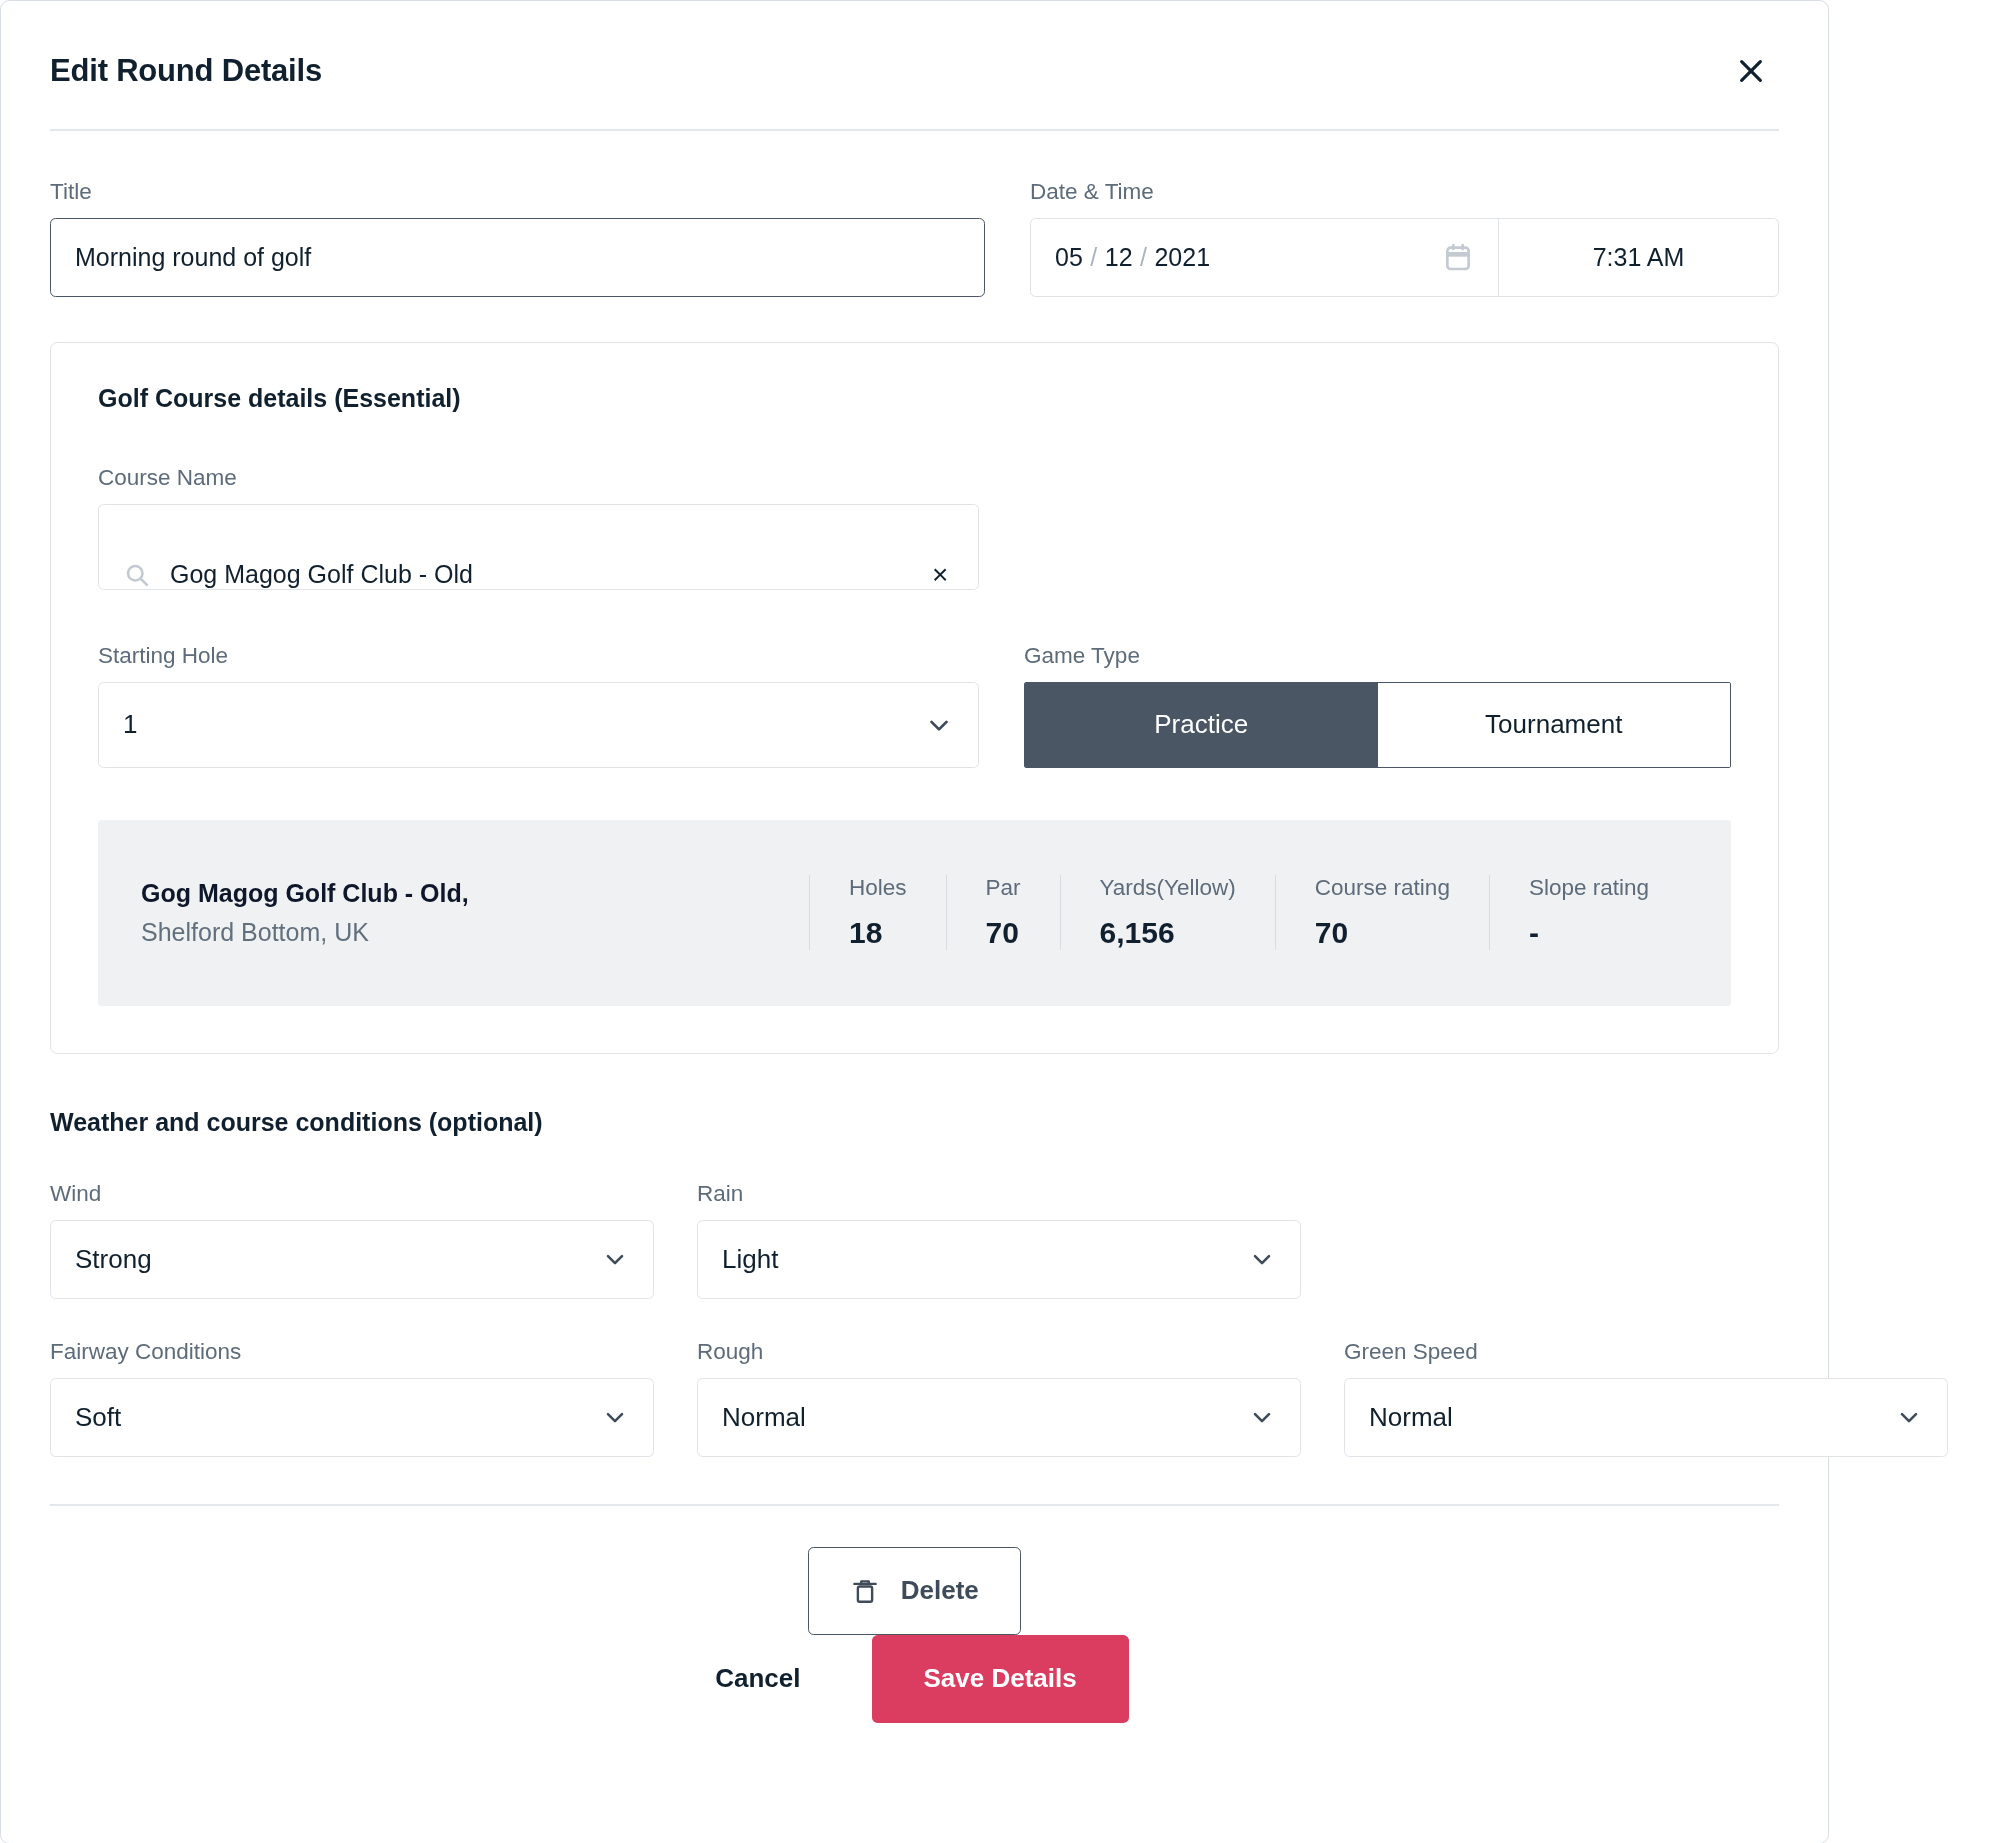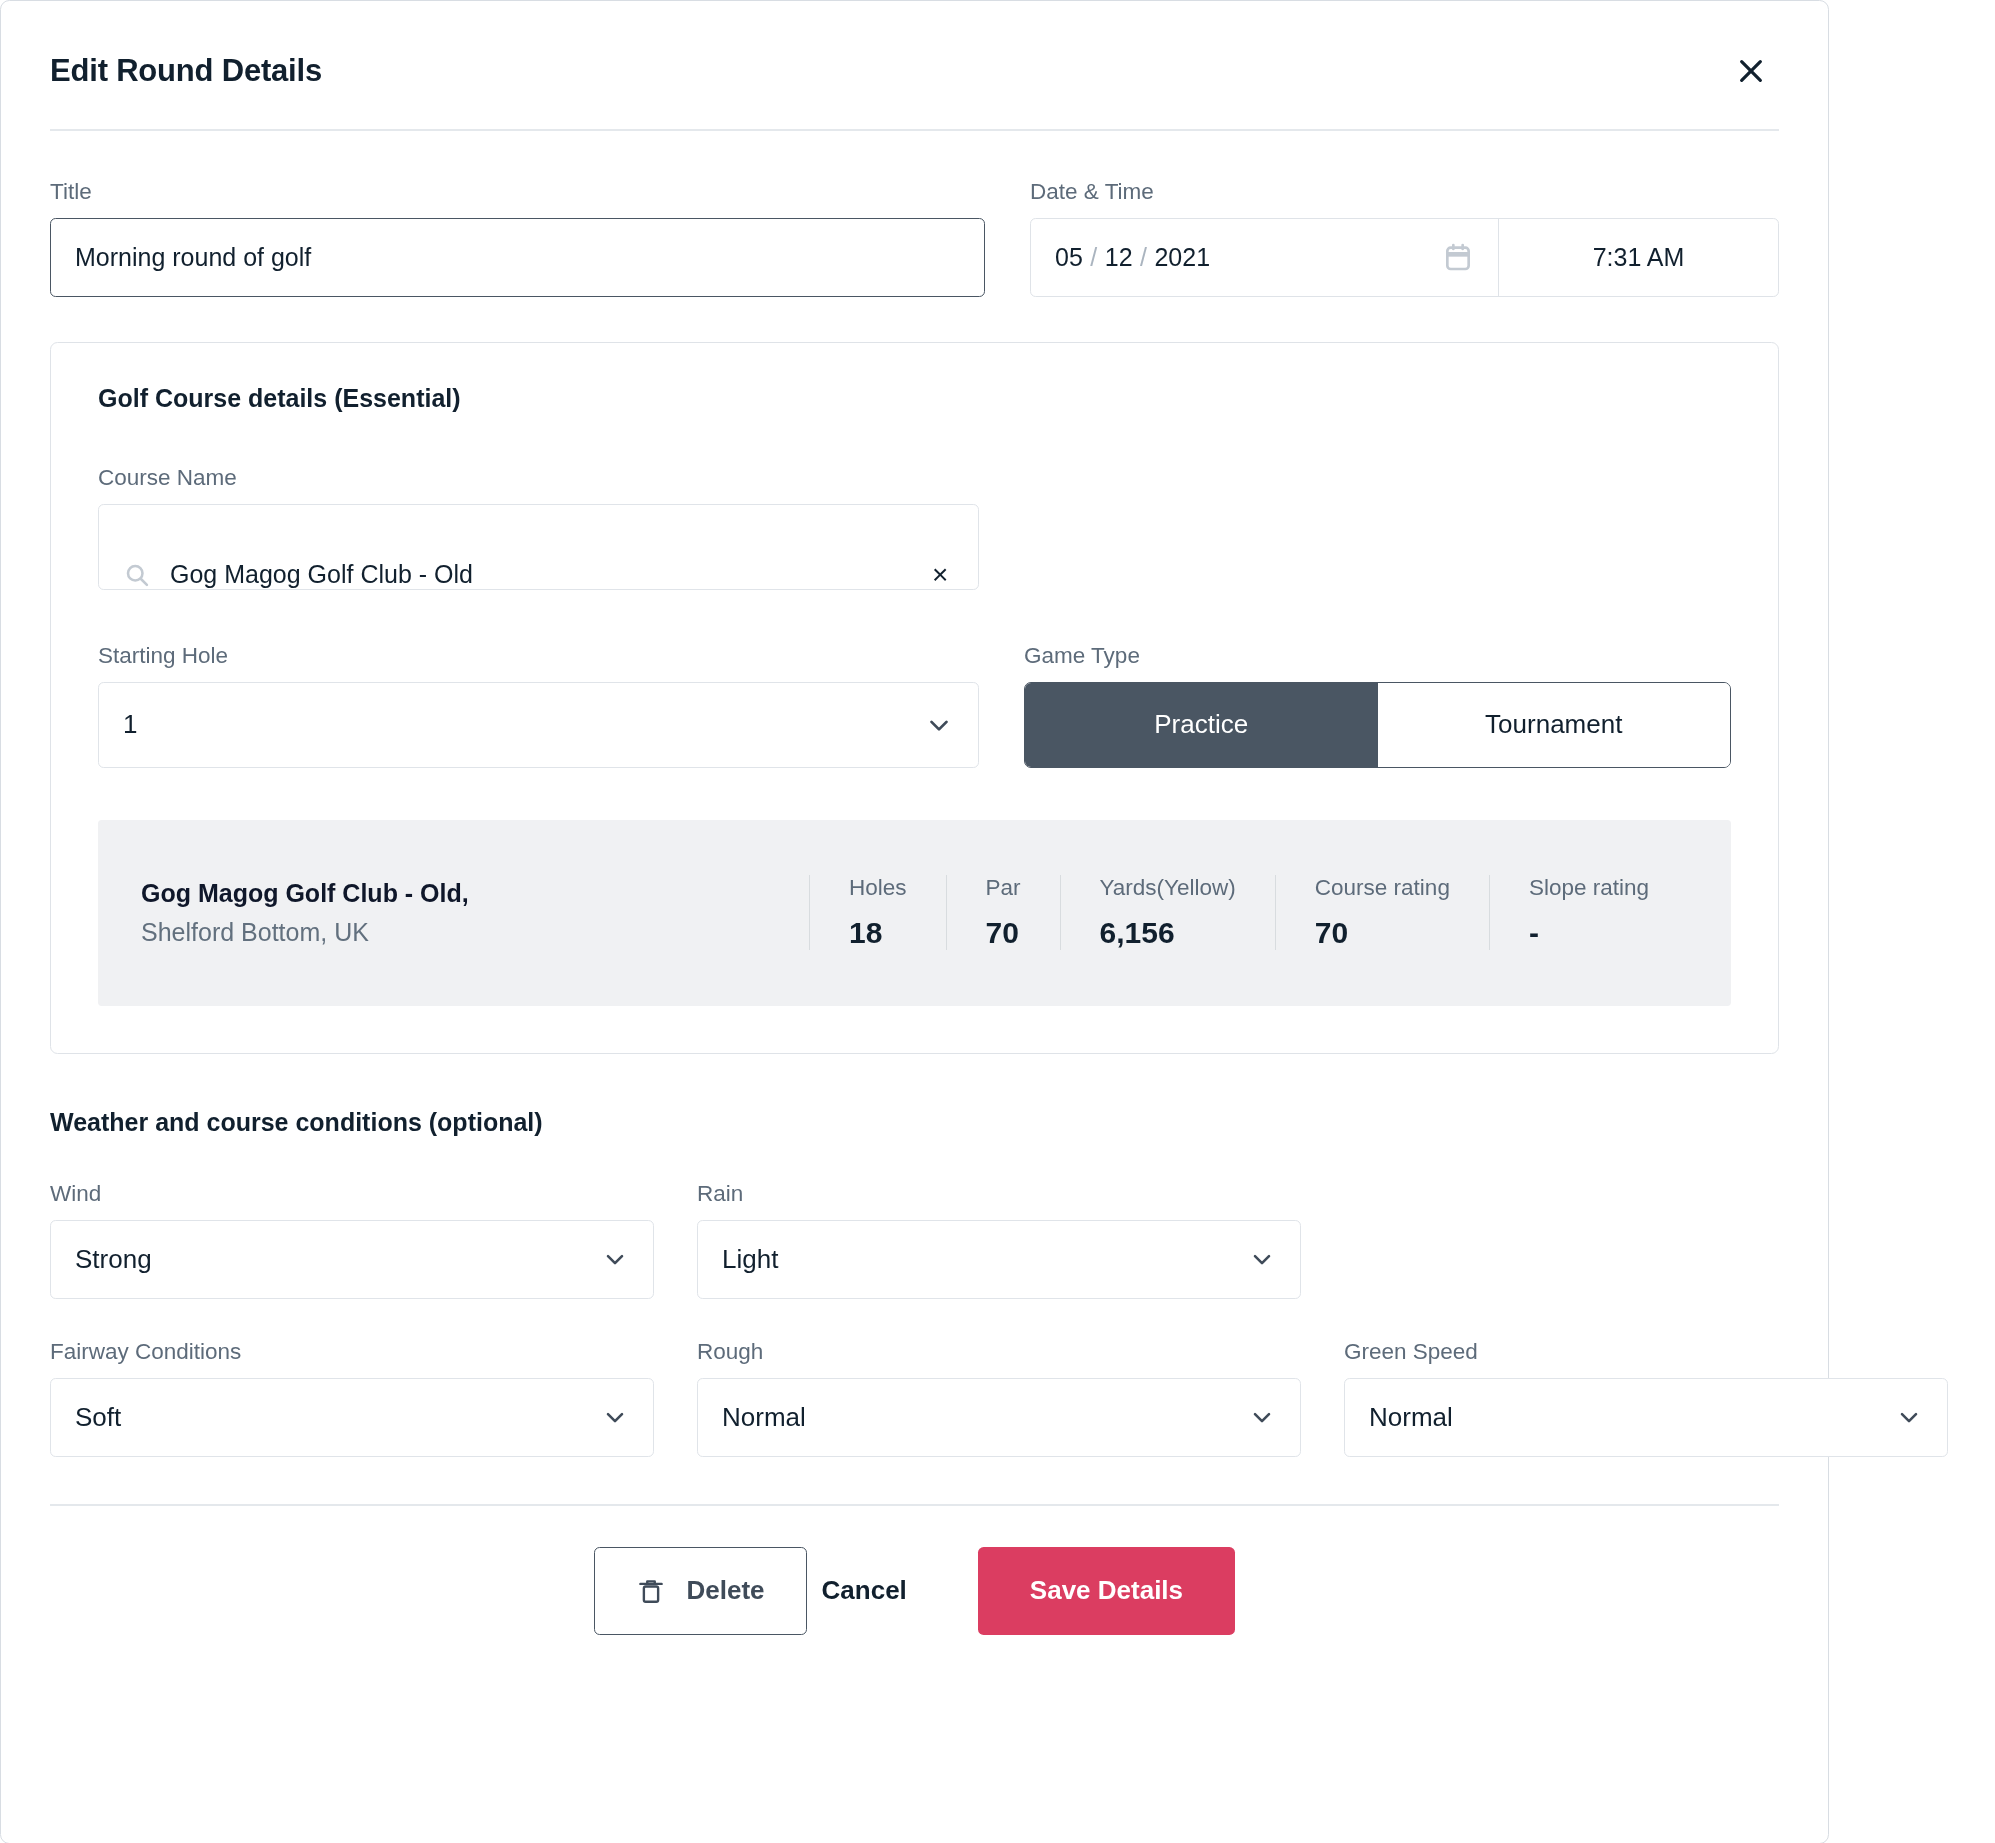--- a/index.html
+++ b/index.html
@@ -171,21 +171,21 @@
     cursor: pointer;
   }
 
   .panel-row.second { margin-top: 52px; }
 
   
   .segmented {
     display: flex;
     height: 86px;
     border: 1.9px solid #4a5663;
-    border-radius: 7px;
+    border-radius: 2px;
     overflow: hidden;
   }
   .seg {
     flex: 1;
     display: flex;
     align-items: center;
     justify-content: center;
     font-size: 26px;
     cursor: pointer;
     background: #fff;
@@ -269,20 +269,21 @@
   .footer-rule {
     height: 1.9px;
     background: #e4e8ec;
     margin-top: 47px;
   }
   .footer {
     display: flex;
     align-items: center;
     justify-content: center;
     margin-top: 41px;
+    flex-direction: column;
   }
   .btn-delete {
     height: 88px;
     border: 1.9px solid #4a5663;
     border-radius: 5.6px;
     background: #fff;
     display: flex;
     align-items: center;
     gap: 20.6px;
     padding: 0 41px;

